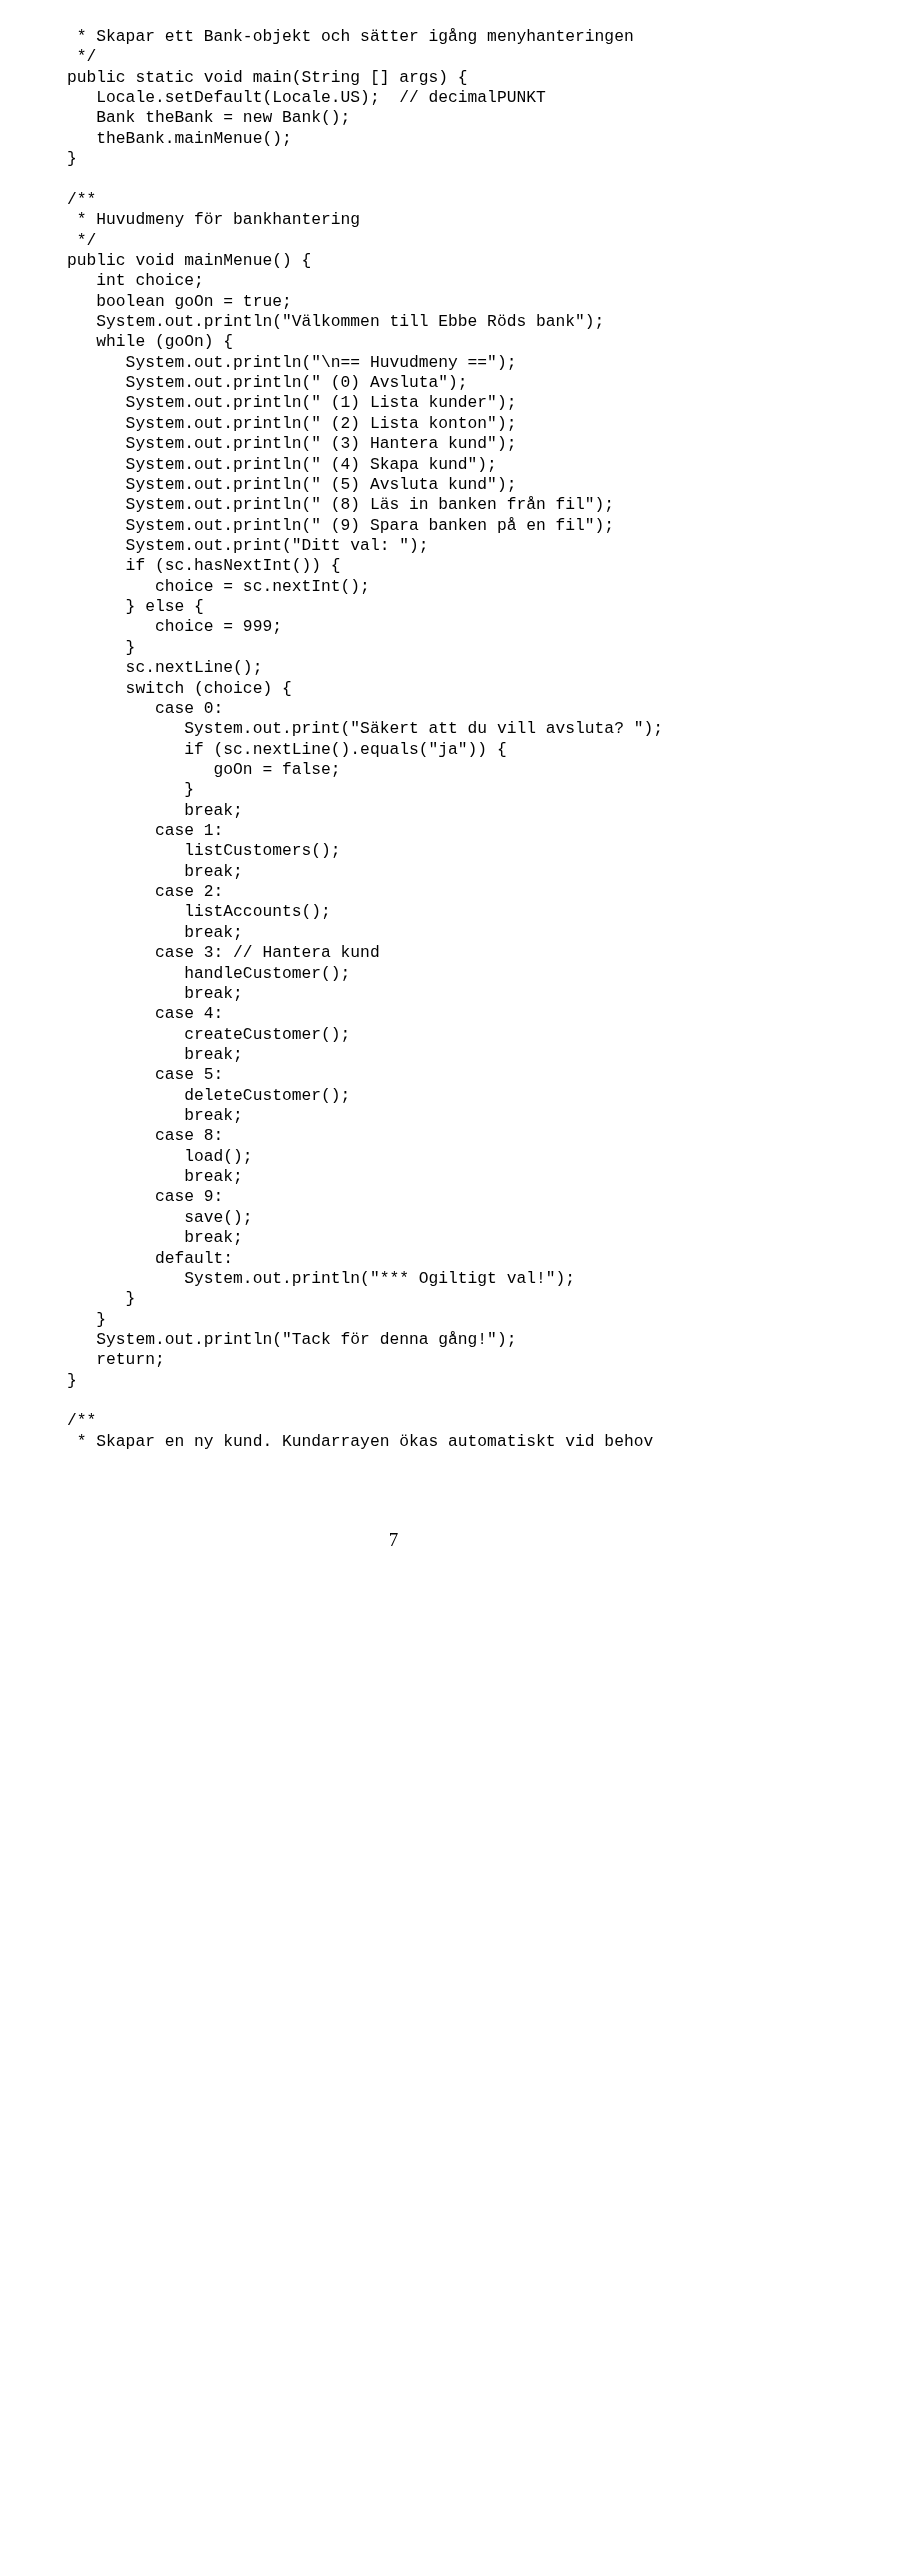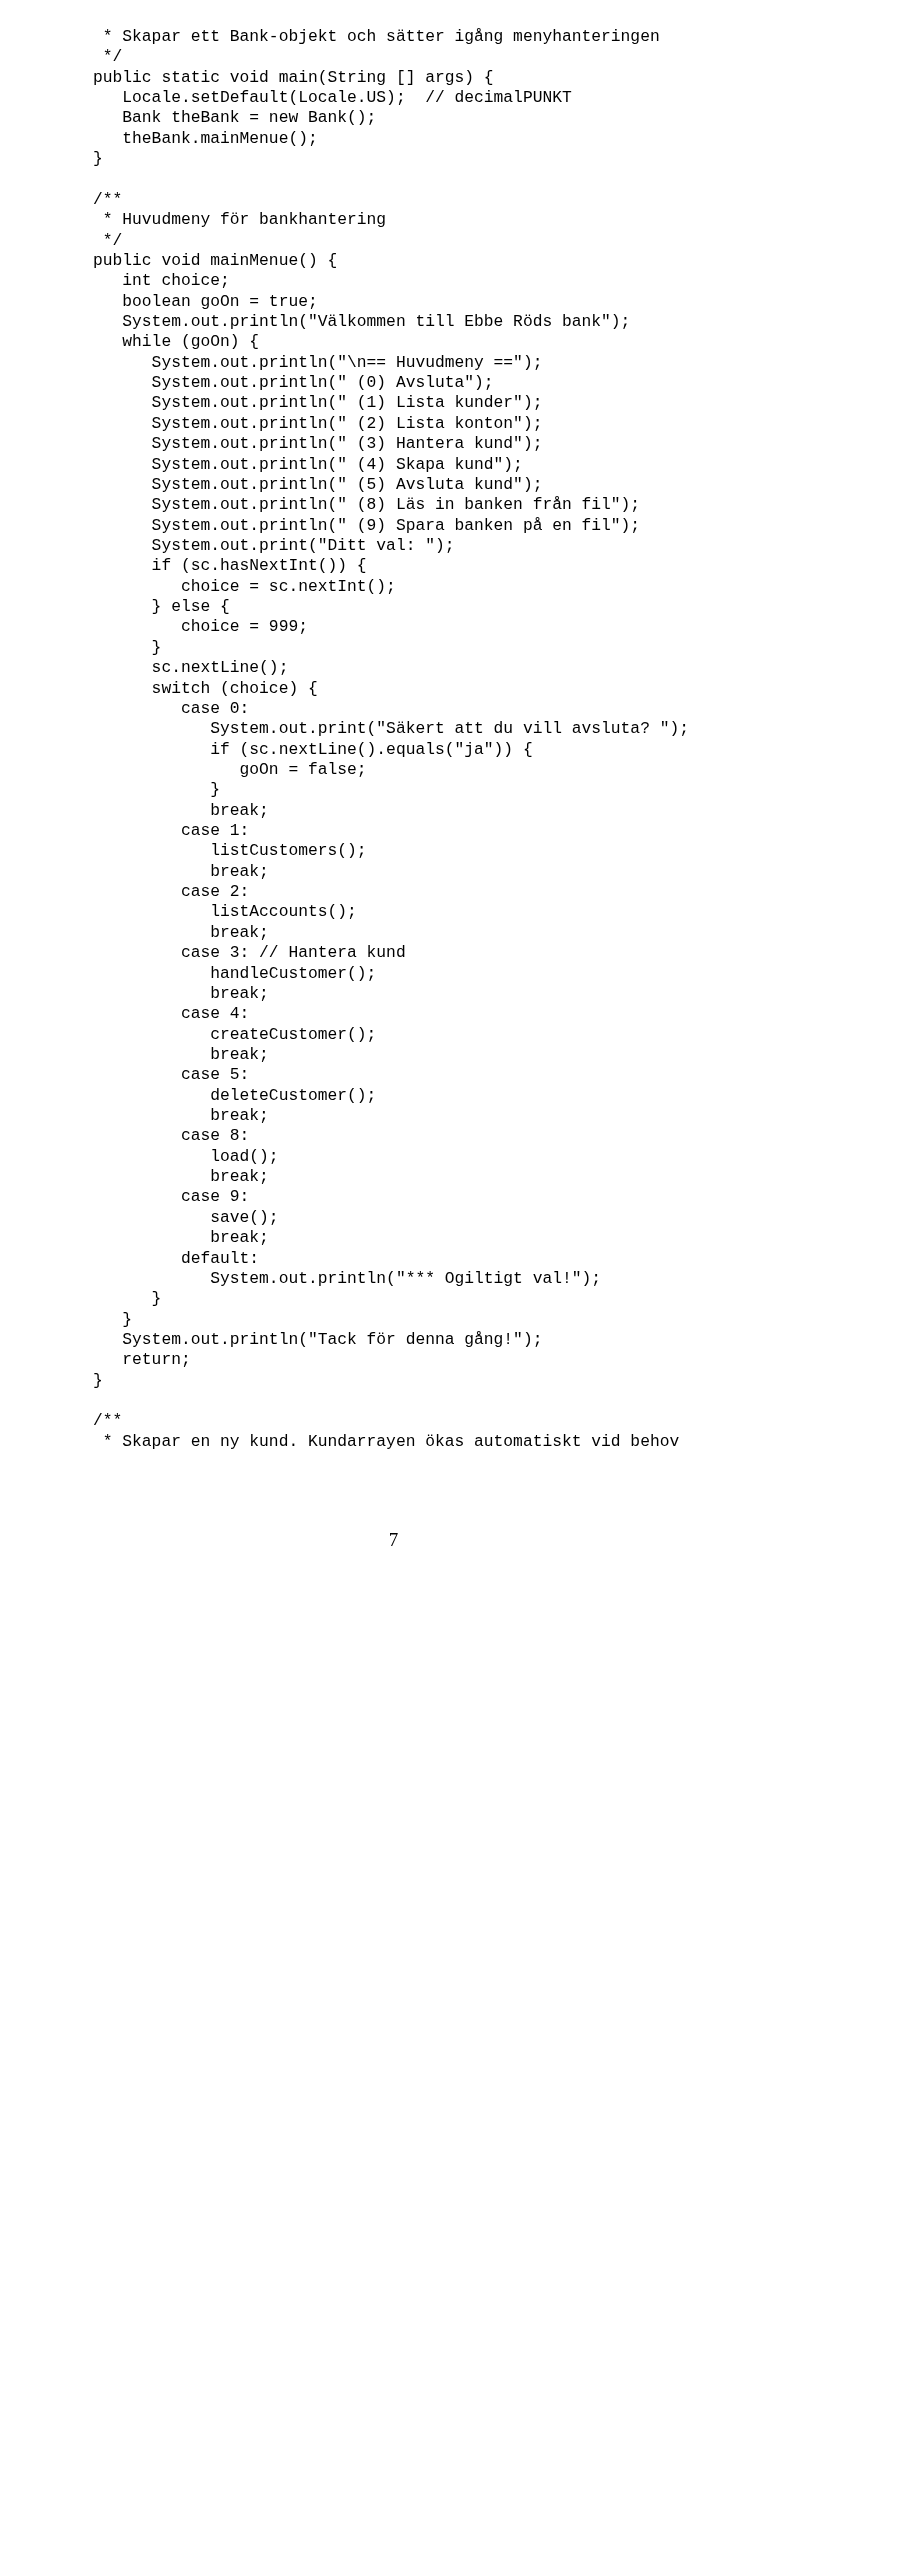--- a/index.html
+++ b/index.html
@@ -6,21 +6,21 @@
     margin: 0;
     padding: 0;
     background: #ffffff;
     font-family: "Courier New", Courier, monospace;
     font-size: 16.3px;
     line-height: 1.25;
     color: #000000;
     width: 921px;
   }
   .page {
-    padding: 27px 0 38px 93px;
+    padding: 27px 0 38px 67px;
     white-space: pre;
   }
   .page-number {
     font-family: "Times New Roman", Times, serif;
     font-size: 19px;
     text-align: center;
     margin-top: 38px;
     width: 787px;
   }
 </style>

